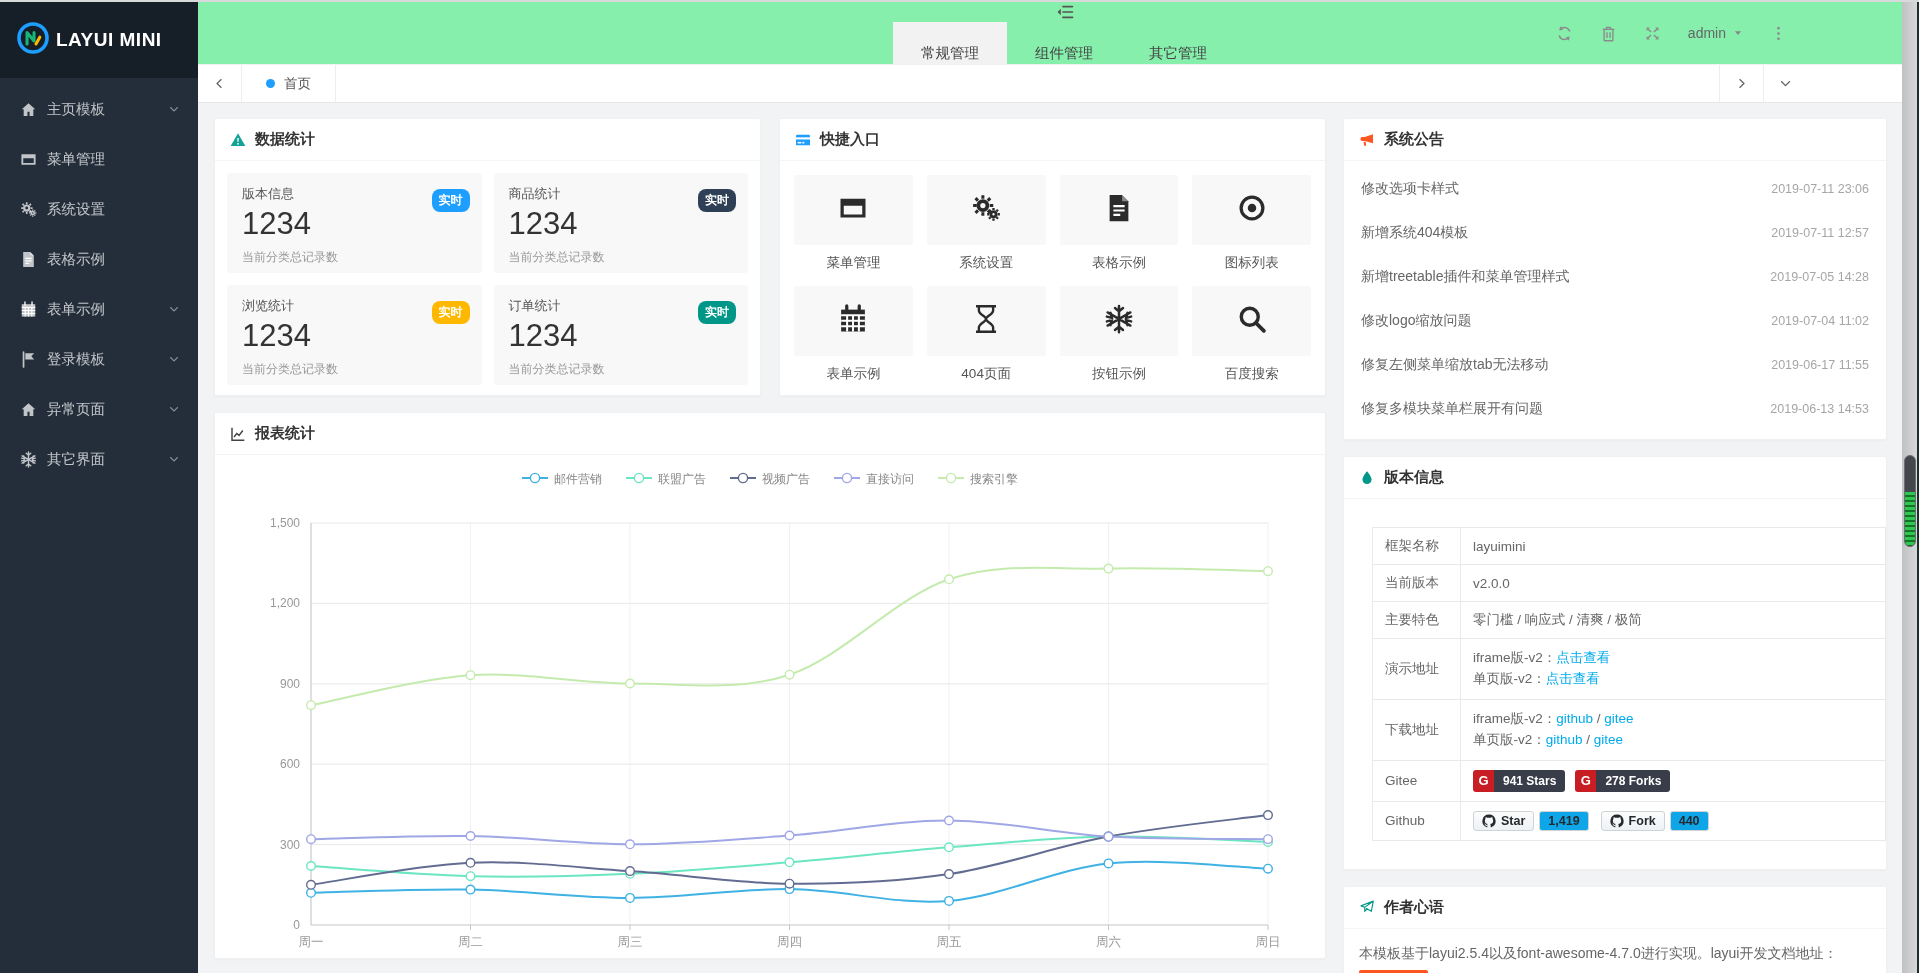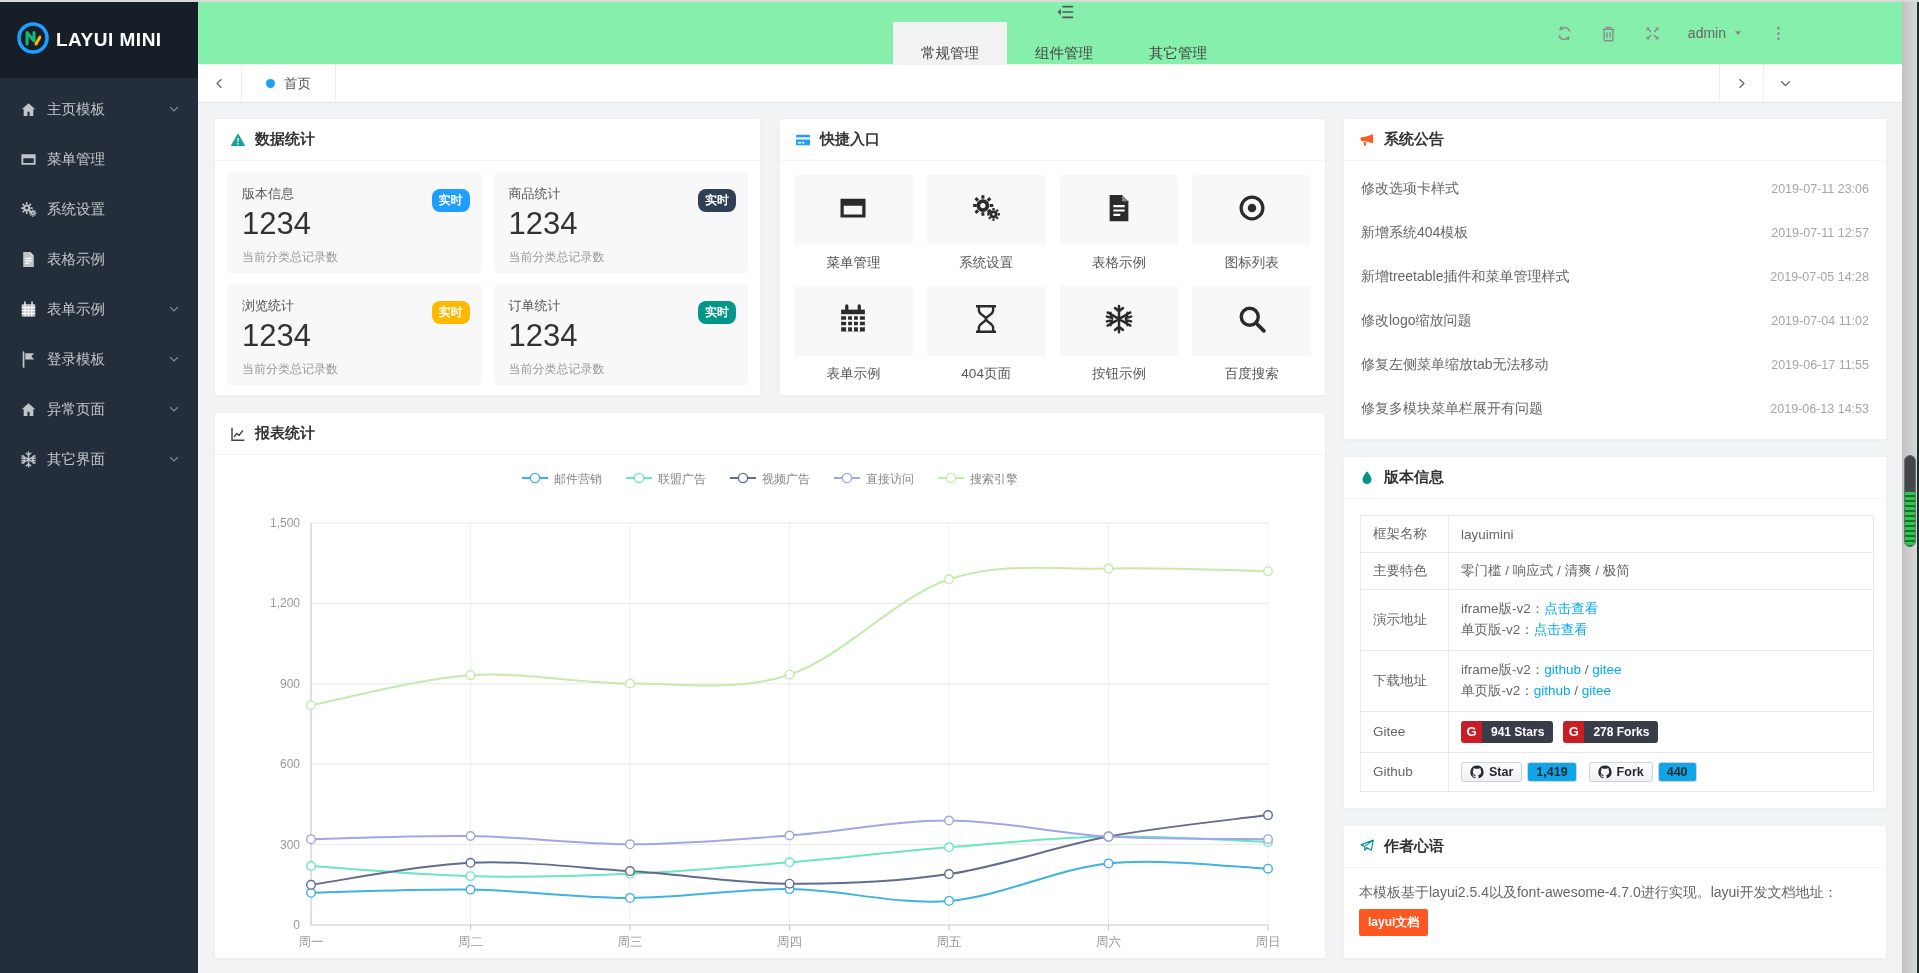--- a/index.html
+++ b/index.html
@@ -72,21 +72,21 @@
   .chart-area { padding:10px 15px 0; }
   .legend { display:flex; justify-content:center; gap:24px; padding:6px 0 0; }
   .legend-item { display:flex; align-items:center; gap:6px; font-size:12px; color:#888; cursor:pointer; }
   #chart-box svg { display:block; }
 
   .announce-list { padding:6px 15px 8px; }
   .announce-row { display:flex; justify-content:space-between; align-items:center; padding:13px 2px; cursor:pointer; }
   .announce-title { font-size:14px; color:#666; }
   .announce-date { font-size:12.5px; color:#a6a6a6; }
 
-  .vtable { margin:16px; width:calc(100% - 28px); border-collapse:collapse; font-size:13.5px; color:#666; }
+  .vtable { margin:28px; width:calc(100% - 28px); border-collapse:collapse; font-size:13.5px; color:#666; }
   .vtable td { border:1px solid #e9e9e9; padding:9px 12px; vertical-align:middle; }
   .vtable td.vlabel { width:88px; color:#666; }
   .vline { line-height:1.55; white-space:nowrap; }
   .vlink { color:#01AAED; text-decoration:none; cursor:pointer; }
   .gitee-badge { display:inline-flex; margin-right:10px; border-radius:3px; overflow:hidden; font-weight:bold; font-size:12px; vertical-align:middle; cursor:pointer; }
   .gb-g { background:#c71d23; color:#fff; width:21px; display:flex; align-items:center; justify-content:center; font-size:13px; }
   .gb-t { background:#393D49; color:#fff; padding:4px 9px; }
   .gh-group { display:inline-flex; margin-right:12px; vertical-align:middle; }
   .gh-btn { display:inline-flex; align-items:center; gap:5px; border:1px solid #d0d3d6; border-radius:3px; background:linear-gradient(#fcfcfc,#eef1f4); padding:2px 8px; font-weight:bold; font-size:12.5px; color:#24292e; cursor:pointer; }
   .gh-btn svg { width:14px; height:14px; }
@@ -649,20 +649,24 @@
               </span>
             <span>版本信息</span>
           </div>
           <table class="vtable">
               <tbody id="version-tbody">
                 <tr>
                   <td class="vlabel">框架名称</td>
                   <td>layuimini</td>
                 </tr>
                 <tr>
+                  <td class="vlabel">当前版本</td>
+                  <td>v2.0.0</td>
+                </tr>
+                <tr>
                   <td class="vlabel">主要特色</td>
                   <td>零门槛 / 响应式 / 清爽 / 极简</td>
                 </tr>
                 <tr>
                   <td class="vlabel">演示地址</td>
                   <td>
                     <div class="vline">iframe版-v2：<a class="vlink">点击查看</a></div>
                     <div class="vline">单页版-v2：<a class="vlink">点击查看</a></div>
                   </td>
                 </tr>

